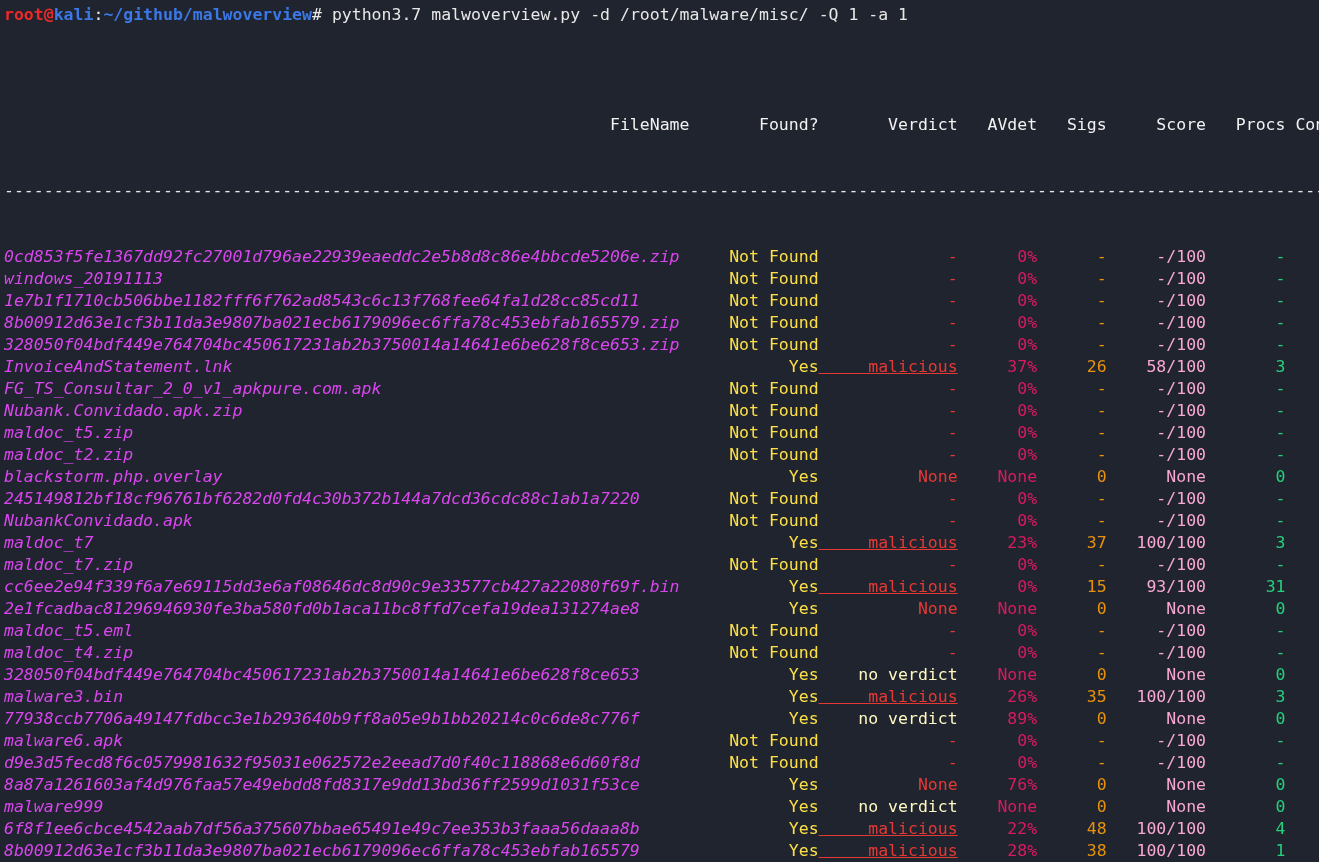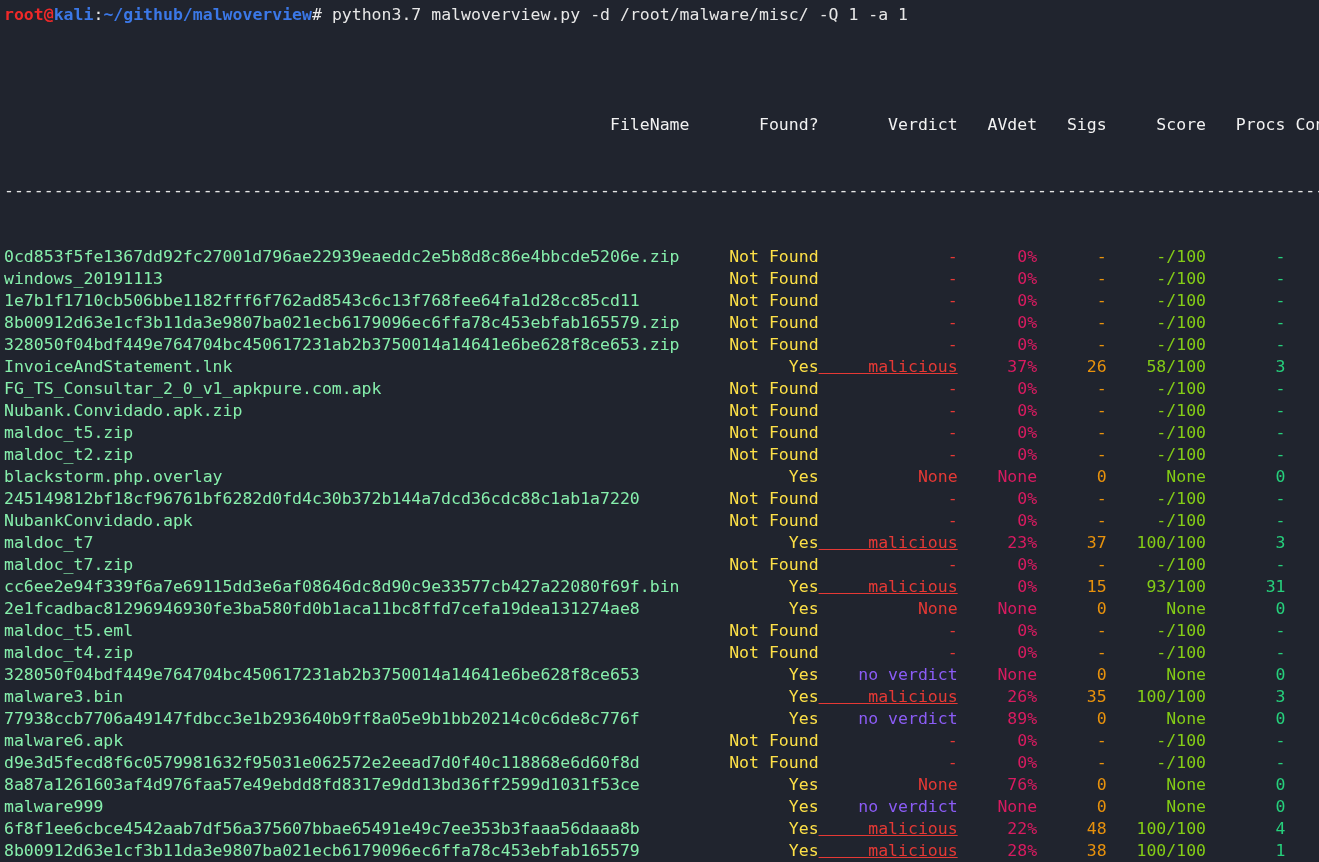--- a/index.html
+++ b/index.html
@@ -47,29 +47,29 @@
     font-size: 16.5px;
     line-height: 22px;
     white-space: pre;
     padding-left: 4px;
   }
   .row { height: 22px; white-space: pre; }
 
   .hdr { color: #f2f2f2; }
   .sep { color: #e6e6e6; }
 
-  .c-file    { color: #86efac; }
+  .c-file    { color: #d946ef; font-style: italic; }
   .c-found   { color: #fde047; }
   .c-verdict-mal  { color: #e53935; text-decoration: underline; }
   .c-verdict-none { color: #e53935; }
-  .c-verdict-nv   { color: #8b5cf6; }
+  .c-verdict-nv   { color: #fef9c3; }
   .c-verdict-dash { color: #e53935; }
   .c-av      { color: #d81b60; }
   .c-sigs    { color: #e8920c; }
-  .c-score   { color: #84cc16; }
+  .c-score   { color: #f9a8d4; }
   .c-proc    { color: #26d07c; }
   .c-conn    { color: #26d07c; }
 </style>
 </head>
 <body>
 
 <div class="terminal">
 
   <div class="prompt-line"><span class="p-user">root</span><span class="p-at">@</span><span class="p-host">kali</span><span class="p-colon">:</span><span class="p-path">~/github/malwoverview</span><span class="p-hash"># </span><span class="p-cmd">python3.7 malwoverview.py -d /root/malware/misc/ -Q 1 -a 1</span></div>
 

